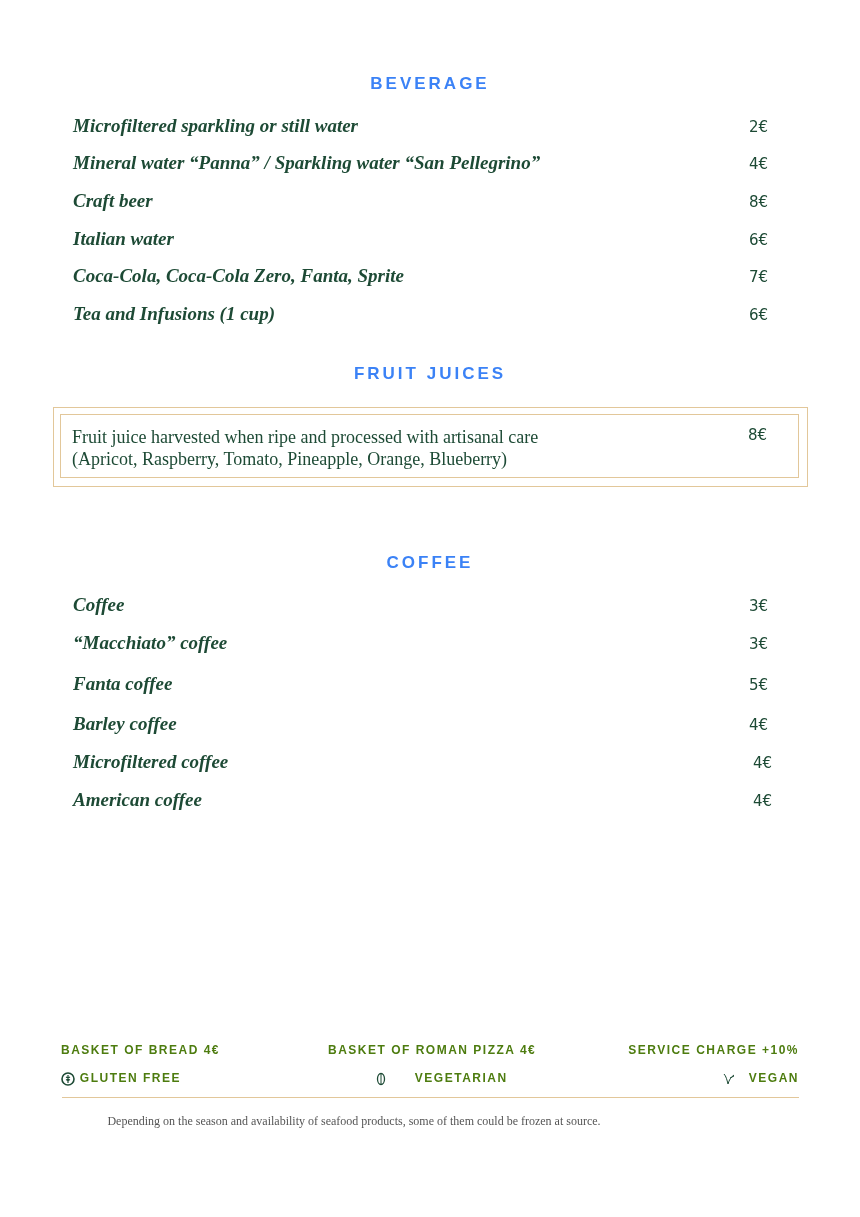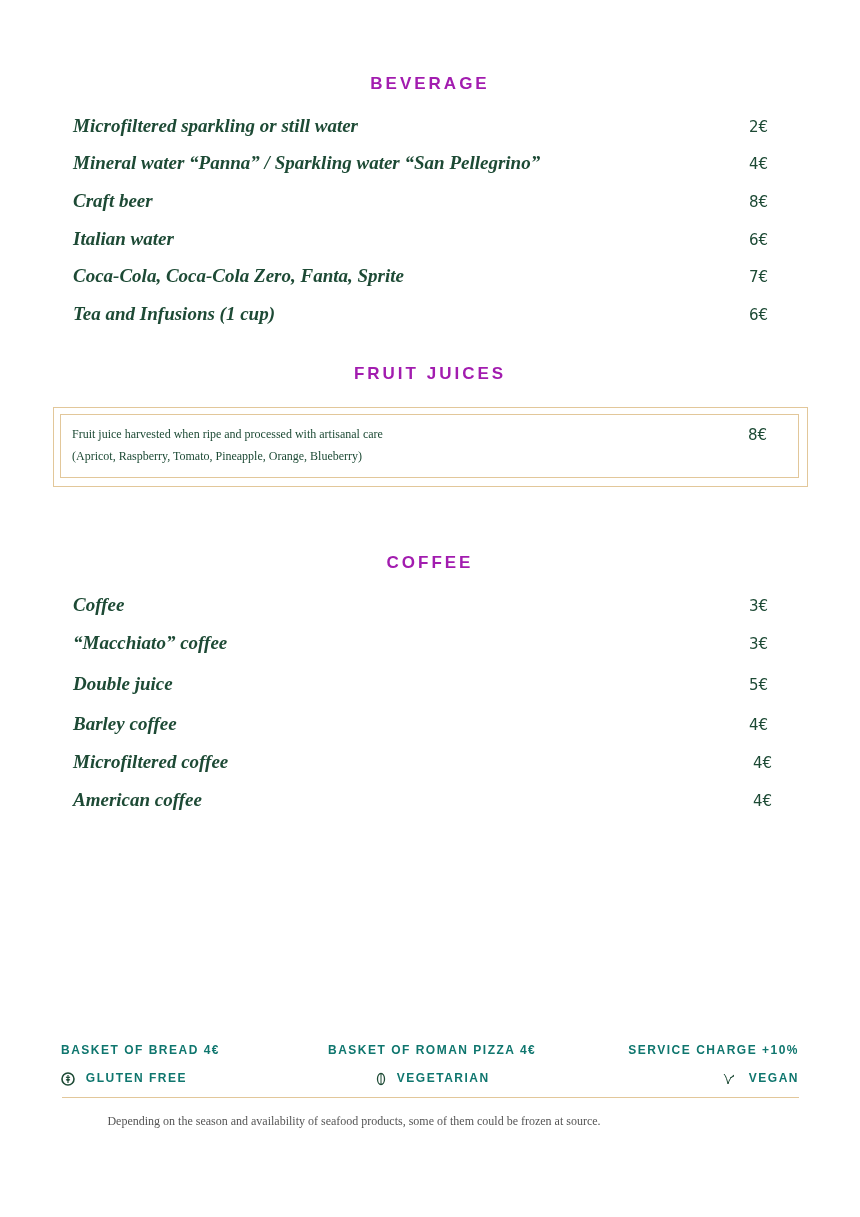--- a/index.html
+++ b/index.html
@@ -1,23 +1,23 @@
 <!DOCTYPE html>
 <html><head>
 <meta charset="utf-8">
 <style>
   html,body{margin:0;padding:0;background:#fff;}
   body{width:860px;height:1217px;position:relative;overflow:hidden;color:#1d4a35;}
-  .heading{position:absolute;left:0;width:860px;text-align:center;font-family:"Liberation Sans",sans-serif;font-weight:bold;font-size:17px;letter-spacing:3px;color:#a21caf;}
+  .heading{position:absolute;left:0;width:860px;text-align:center;font-family:"Liberation Sans",sans-serif;font-weight:bold;font-size:17px;letter-spacing:3px;color:#3b82f6;}
   .item{position:absolute;left:73px;font-family:"Liberation Serif",serif;font-style:italic;font-weight:bold;font-size:19px;color:#1d4a35;text-align:center;}
   .price{position:absolute;font-family:"DejaVu Sans",sans-serif;font-size:15px;color:#1d4a35;}
   .box-outer{position:absolute;left:53px;top:407px;width:753px;height:78px;border:1px solid #e2c79a;}
   .box-inner{position:absolute;left:60px;top:414px;width:737px;height:62px;border:1px solid #e2c79a;}
-  .juice-text{position:absolute;left:72px;font-family:"Liberation Serif",serif;font-size:12px;color:#1d4a35;text-align:right;}
-  .foot{position:absolute;font-family:"Liberation Sans",sans-serif;font-weight:bold;font-size:12px;letter-spacing:1.5px;color:#0f766e;}
+  .juice-text{position:absolute;left:72px;font-family:"Liberation Serif",serif;font-size:18px;color:#1d4a35;text-align:right;}
+  .foot{position:absolute;font-family:"Liberation Sans",sans-serif;font-weight:bold;font-size:12px;letter-spacing:1.5px;color:#4d7c0f;}
   .rule{position:absolute;left:62px;top:1097px;width:737px;height:1px;background:#e2c79a;}
   .note{position:absolute;left:0;width:708px;text-align:center;font-family:"Liberation Serif",serif;font-size:12px;color:#555;line-height:15.5px;}
   svg{vertical-align:middle;}
 </style>
 </head>
 <body>
 
 <div class="heading" style="top:74px">BEVERAGE</div>
 
 <div class="item" style="top:115px">Microfiltered sparkling or still water</div>
@@ -40,46 +40,46 @@
 <div class="juice-text" style="top:427px">Fruit juice harvested when ripe and processed with artisanal care</div>
 <div class="juice-text" style="top:449px">(Apricot, Raspberry, Tomato, Pineapple, Orange, Blueberry)</div>
 <div class="price" style="top:426px;left:748px">8€</div>
 
 <div class="heading" style="top:553px">COFFEE</div>
 
 <div class="item" style="top:594px">Coffee</div>
 <div class="price" style="top:597px;left:749px">3€</div>
 <div class="item" style="top:632px">“Macchiato” coffee</div>
 <div class="price" style="top:635px;left:749px">3€</div>
-<div class="item" style="top:673px">Double juice</div>
+<div class="item" style="top:673px">Fanta coffee</div>
 <div class="price" style="top:676px;left:749px">5€</div>
 <div class="item" style="top:713px">Barley coffee</div>
 <div class="price" style="top:716px;left:749px">4€</div>
 <div class="item" style="top:751px">Microfiltered coffee</div>
 <div class="price" style="top:754px;left:753px">4€</div>
 <div class="item" style="top:789px">American coffee</div>
 <div class="price" style="top:792px;left:753px">4€</div>
 
 <div class="foot" style="top:1043px;left:61px">BASKET OF BREAD 4€</div>
 <div class="foot" style="top:1043px;left:328px">BASKET OF ROMAN PIZZA 4€</div>
 <div class="foot" style="top:1043px;right:61px">SERVICE CHARGE +10%</div>
 
 <div class="foot" style="top:1071px;left:61px">
   <span><svg width="14" height="14" viewBox="0 0 14 14">
         <circle cx="7" cy="7" r="6" fill="none" stroke="#1d4a35" stroke-width="1.6"></circle>
         <path d="M7 3v8M5 5l2 1 2-1M5 7.5l2 1 2-1" fill="none" stroke="#1d4a35" stroke-width="1.2"></path>
       </svg></span>
-  <span style="margin-left:6px">GLUTEN FREE</span>
+  <span style="">GLUTEN FREE</span>
 </div>
 <div class="foot" style="top:1071px;left:376px">
   <span><svg width="10" height="14" viewBox="0 0 10 14">
         <ellipse cx="5" cy="7" rx="3.5" ry="5.5" fill="none" stroke="#1d4a35" stroke-width="1.3"></ellipse>
         <path d="M5 2v10" stroke="#1d4a35" stroke-width="1"></path>
       </svg></span>
-  <span style="margin-left:6px">VEGETARIAN</span>
+  <span style="margin-left:24px">VEGETARIAN</span>
 </div>
 <div class="foot" style="top:1071px;right:61px">
   <span><svg width="14" height="14" viewBox="0 0 14 14">
         <path d="M2 2c2 2 3 6 4 10M6 12c1-4 3-7 6-9M8 6c1-1 3-1 4-2" fill="none" stroke="#1d4a35" stroke-width="1"></path>
       </svg></span>
   <span style="margin-left:8px">VEGAN</span>
 </div>
 
 <div class="rule"></div>
 

